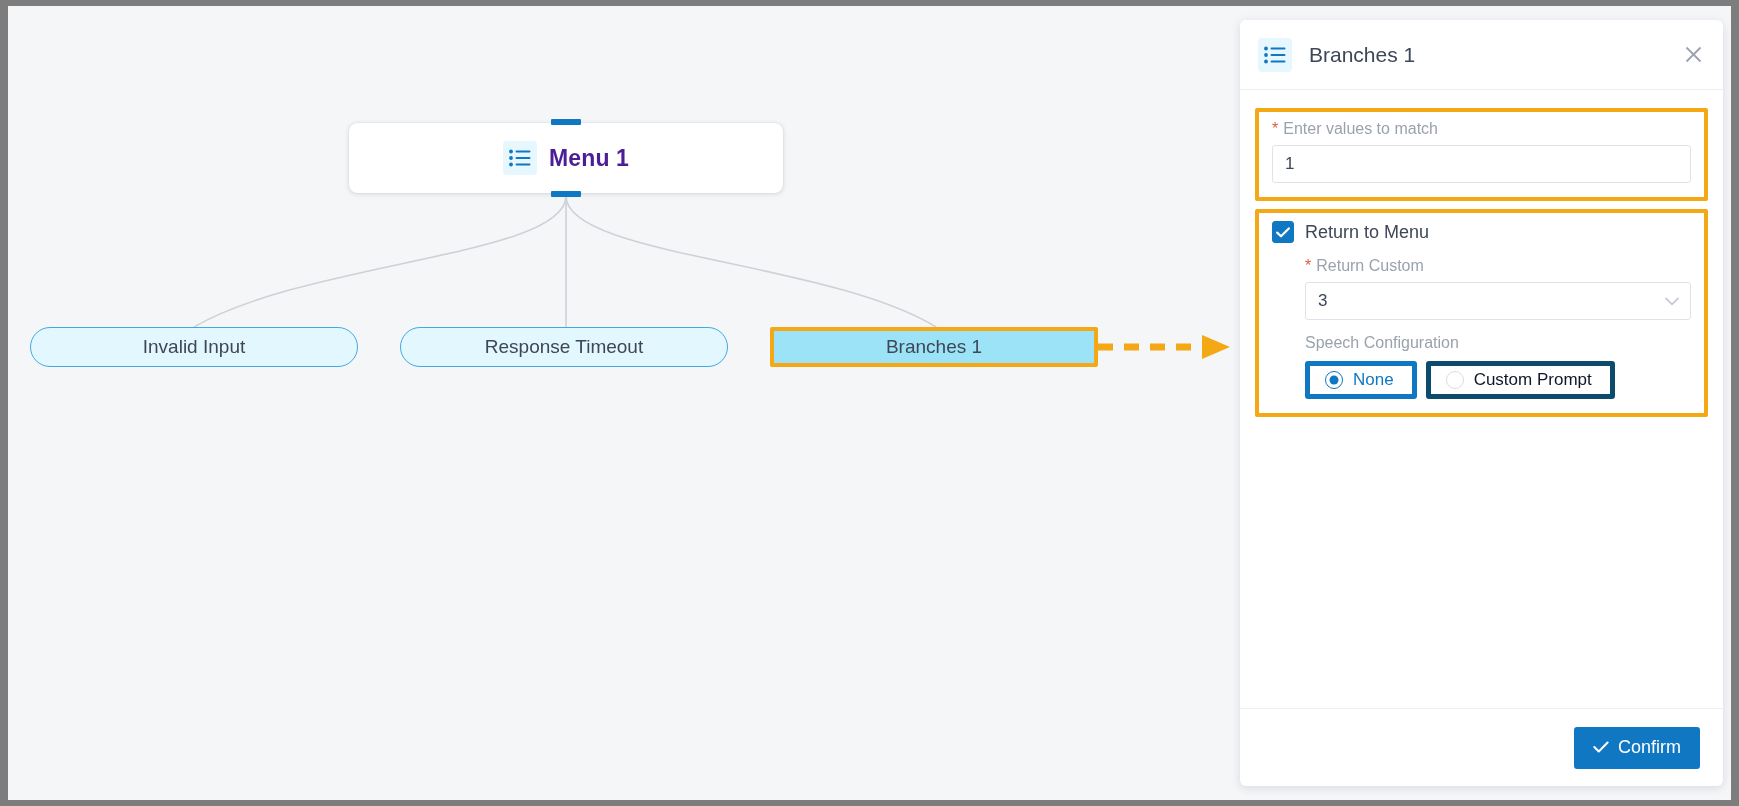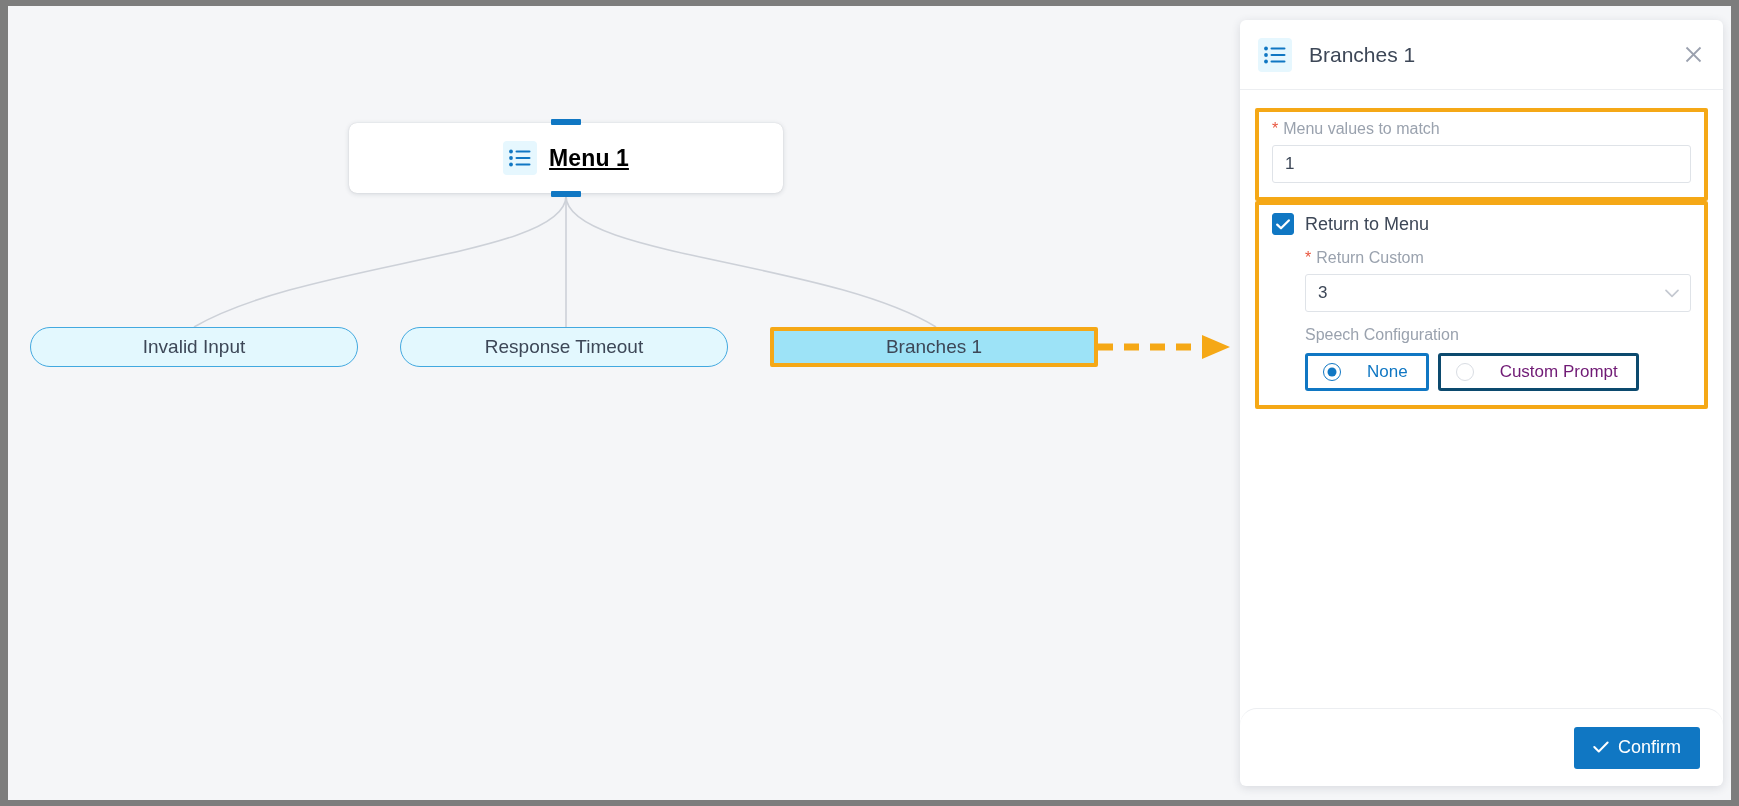--- a/index.html
+++ b/index.html
@@ -81,23 +81,22 @@
     background: #e6f7fe;
     border-radius: 4px;
     display: flex;
     align-items: center;
     justify-content: center;
     flex: none;
   }
   .node-title {
     font-size: 23px;
     font-weight: bold;
-    color: #000000;
+    color: #4c1d95;
     letter-spacing: 0.1px;
-    text-decoration: underline;
   }
 
   
   .branch-pill {
     position: absolute;
     height: 40px;
     background: #e3f8fe;
     border: 1.5px solid #42a9e0;
     border-radius: 20px;
     display: flex;
@@ -183,21 +182,21 @@
     overflow: hidden;
   }
 
   
   .hl-box {
     border: 4px solid #f5a816;
     border-radius: 2px;
     padding: 8px 13px 14px 13px;
     background: #ffffff;
   }
-  .hl-box + .hl-box { }
+  .hl-box + .hl-box { margin-top: 8px; }
 
   .field-label {
     font-size: 16px;
     color: #9aa2ae;
     display: flex;
     align-items: baseline;
     gap: 5px;
     margin-bottom: 7px;
   }
   .req-star { color: #e8553e; font-size: 16px; line-height: 1; }
@@ -259,32 +258,32 @@
 
   .prompt-config-label {
     font-size: 16px;
     color: #9aa2ae;
     margin: 14px 0 9px 0;
   }
 
   .radio-group { display: flex; flex-wrap: wrap; gap: 9px; }
   .radio-opt {
     height: 38px;
-    border: 3px solid #0c4a6e;
+    border: 5px solid #0c4a6e;
     border-radius: 3px;
     display: flex;
     align-items: center;
-    gap: 26px;
+    gap: 10px;
     padding: 0 18px 0 15px;
     cursor: pointer;
     background: #fff;
   }
   .radio-opt.selected { border-color: #1077c3; }
   .radio-opt.selected .radio-text { color: #1077c3; }
-  .radio-text { font-size: 17px; color: #701a75; white-space: nowrap; }
+  .radio-text { font-size: 17px; color: #0f172a; white-space: nowrap; }
 
   .radio-dot {
     width: 18px;
     height: 18px;
     border-radius: 50%;
     border: 1.5px solid #d9dde3;
     flex: none;
     position: relative;
     background: #fff;
   }
@@ -300,21 +299,20 @@
   }
 
   #panel-footer {
     flex: none;
     height: 78px;
     border-top: 1px solid #eceef1;
     display: flex;
     align-items: center;
     justify-content: flex-end;
     padding-right: 23px;
-    border-radius: 17px;
   }
   #confirm-button {
     height: 42px;
     background: #1077c3;
     border: none;
     border-radius: 3px;
     color: #ffffff;
     font-family: "Liberation Sans", sans-serif;
     font-size: 18px;
     padding: 0 19px;
@@ -392,21 +390,21 @@
           <line x1="15.5" y1="1.5" x2="1.5" y2="15.5" stroke="#9aa0ae" stroke-width="1.8"></line>
         </svg>
       </span>
     </div>
 
     <div id="panel-body">
 
       <div class="hl-box">
         <div class="field-label">
           <span class="req-star">*</span>
-          <span>Menu values to match</span>
+          <span>Enter values to match</span>
         </div>
         <input class="text-input" type="text" value="1" style="">
       </div>
 
       <div class="hl-box">
 
         <div class="check-row">
           <span class="checkbox-on">
             <svg width="14" height="11" viewBox="0 0 14 11" xmlns="http://www.w3.org/2000/svg">
               <polyline points="1.2,5.6 5,9.3 12.8,1.4" fill="none" stroke="#ffffff" stroke-width="2.2" stroke-linecap="round" stroke-linejoin="round"></polyline>

